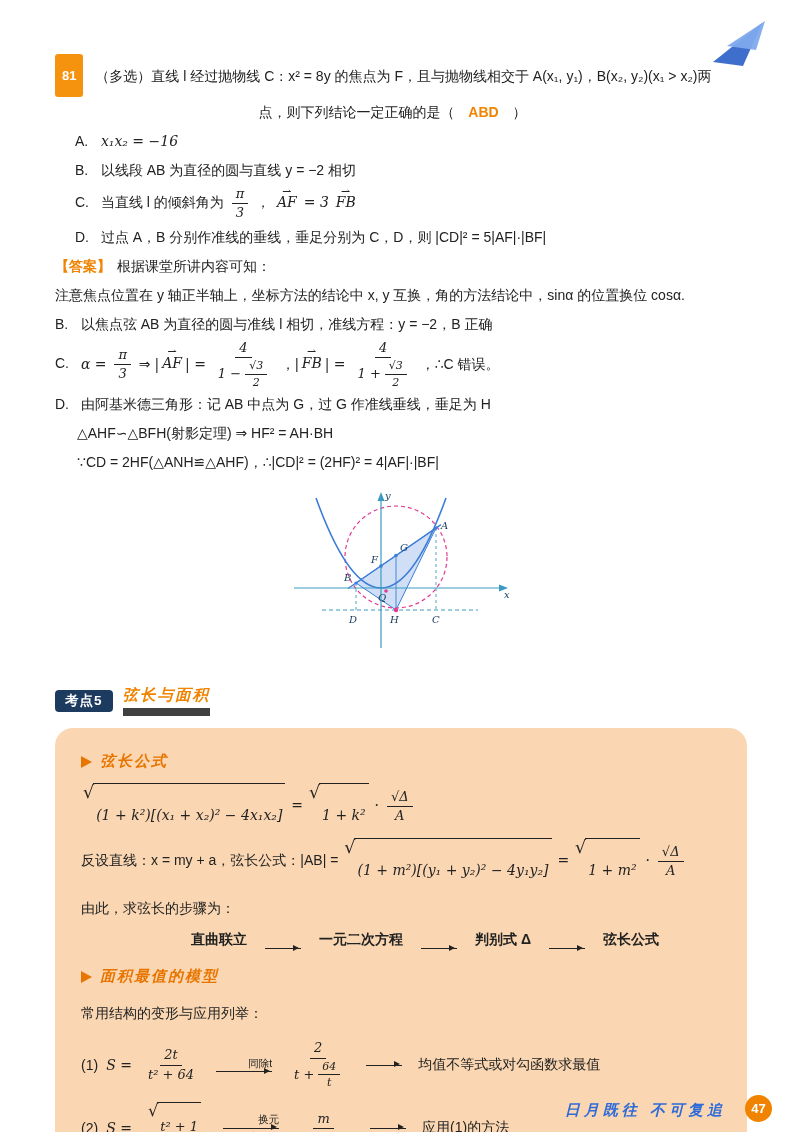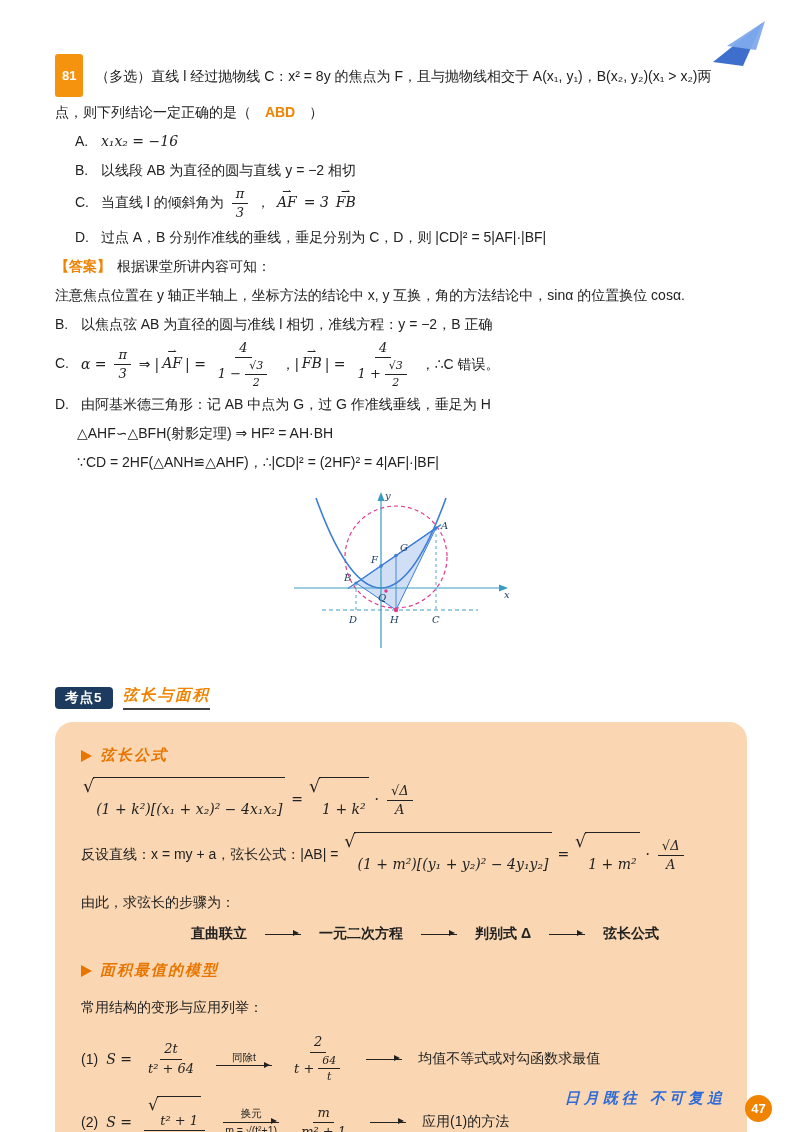--- a/index.html
+++ b/index.html
@@ -3,21 +3,21 @@
 <meta charset="utf-8">
 <style>
   html,body{margin:0;padding:0;}
   body{width:800px;height:1132px;position:relative;background:#ffffff;
        font-family:"Liberation Sans","DejaVu Sans",sans-serif;font-size:14px;color:#222;overflow:hidden;}
   .page{position:absolute;inset:0;}
   .content{position:absolute;left:55px;top:52px;width:692px;}
   .line{line-height:27px;margin:2px 0;}
   .qbadge{display:inline-block;background:#f5930f;color:#fff;font-weight:bold;
           padding:13px 7px;border-radius:3px;margin-right:8px;font-size:13px;line-height:17px;vertical-align:1px;}
-  .stem2-row{display:flex;justify-content:flex-start;align-items:center;}
+  .stem2-row{display:flex;justify-content:center;align-items:center;}
   .ansgrp{white-space:nowrap;margin-right:17px;}
   .ansval{color:#f08300;font-weight:bold;margin:0 10px;}
   .options{margin-left:20px;}
   .olab{display:inline-block;min-width:18px;margin-right:4px;}
   .indent20{}
   .indent22{margin-left:22px;}
   .anslabel{color:#f08300;font-weight:bold;margin-right:2px;}
   
   .fm{font-family:"DejaVu Serif",serif;font-style:italic;}
   .frac{display:inline-flex;flex-direction:column;align-items:center;vertical-align:middle;
@@ -28,46 +28,46 @@
   .sqrt{display:inline-flex;align-items:flex-start;vertical-align:middle;margin:0 2px;
         font-family:"DejaVu Serif",serif;font-style:italic;}
   .sqrt .surd{font-size:1.25em;line-height:0.9;margin-right:-1px;transform:translateY(2px);font-style:normal;}
   .sqrt .rad{border-top:1px solid #222;padding:16px 3px 0;}
   .vec{position:relative;display:inline-block;font-family:"DejaVu Serif",serif;font-style:italic;margin:0 3px;}
   .vec::after{content:"⇀";position:absolute;left:50%;top:-11px;transform:translateX(-50%);
               font-size:11px;font-style:normal;}
   .harrow{position:relative;display:inline-block;width:36px;height:1.2px;background:#222;vertical-align:middle;margin:0 8px;}
   .harrow::after{content:"";position:absolute;right:-1px;top:-3.2px;width:0;height:0;
                  border:3.5px solid transparent;border-left:6px solid #222;}
-  .xarrow{display:inline-flex;flex-direction:column;align-items:center;vertical-align:middle;margin:0 6px;}
+  .xarrow{display:inline-flex;flex-direction:column;align-items:flex-end;vertical-align:middle;margin:0 6px;}
   .xarrow .atop,.xarrow .abot{font-size:10.5px;line-height:1.1;}
   .xarrow .atop{margin-bottom:2px;}
   .xarrow .abot{margin-top:2px;}
   .xarrow .shaft{position:relative;width:56px;height:1.2px;background:#222;}
   .xarrow .shaft::after{content:"";position:absolute;right:-1px;top:-3.2px;width:0;height:0;
                         border:3.5px solid transparent;border-left:6px solid #222;}
   
   .figure{margin:12px 0 8px;text-align:center;}
   
   .section-row{display:flex;align-items:center;gap:10px;margin:26px 0 12px;text-align:center;}
   .kd-badge{background:#1d3a5f;color:#fff;padding:2px 10px;border-radius:4px;
             font-size:13.5px;font-weight:bold;letter-spacing:1px;}
   .kd-title{color:#f08300;font-weight:bold;font-size:15.5px;letter-spacing:2px;
-            border-bottom:2px solid #404040;padding-bottom:2px;font-style:italic;}
+            border-bottom:8px solid #404040;padding-bottom:2px;font-style:italic;}
   
   .panel{background:#fad7b2;border-radius:18px;padding:20px 26px 18px;margin-top:4px;}
   .bhead{display:flex;align-items:center;gap:8px;color:#e87500;font-weight:bold;
          font-style:italic;font-size:15px;margin:4px 0 12px;letter-spacing:2px;}
   .tri-icon{display:inline-block;width:0;height:0;border-top:6px solid transparent;
             border-bottom:6px solid transparent;border-left:11px solid #e87500;}
   .pline{line-height:30px;margin:8px 0;}
-  .flow{display:flex;align-items:center;gap:10px;margin:6px 0 18px 110px;font-weight:bold;}
+  .flow{display:flex;align-items:flex-end;gap:10px;margin:6px 0 18px 110px;font-weight:bold;}
   .item{display:flex;align-items:center;gap:8px;margin:12px 0;}
   
-  .footer-script{position:absolute;right:74px;bottom:24px;color:#2f6bd8;font-style:italic;font-weight:bold;
+  .footer-script{position:absolute;right:74px;bottom:12px;color:#2f6bd8;font-style:italic;font-weight:bold;
                  font-size:15px;letter-spacing:4px;font-family:"DejaVu Serif",serif;}
   .page-badge{position:absolute;right:28px;bottom:10px;width:27px;height:27px;border-radius:50%;
               background:#f08300;color:#fff;display:flex;align-items:center;justify-content:center;
               font-size:13px;font-weight:bold;}
   .logo{position:absolute;right:34px;top:20px;}
   svg text{font-family:"DejaVu Serif",serif;font-style:italic;}
 </style>
 </head>
 <body>
 

